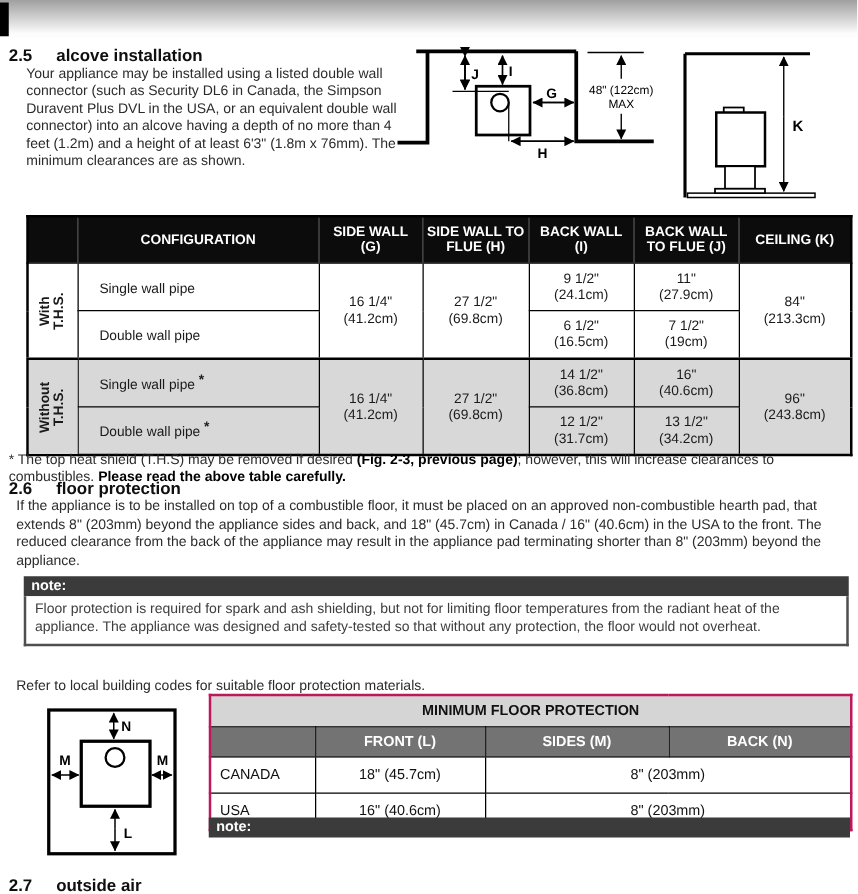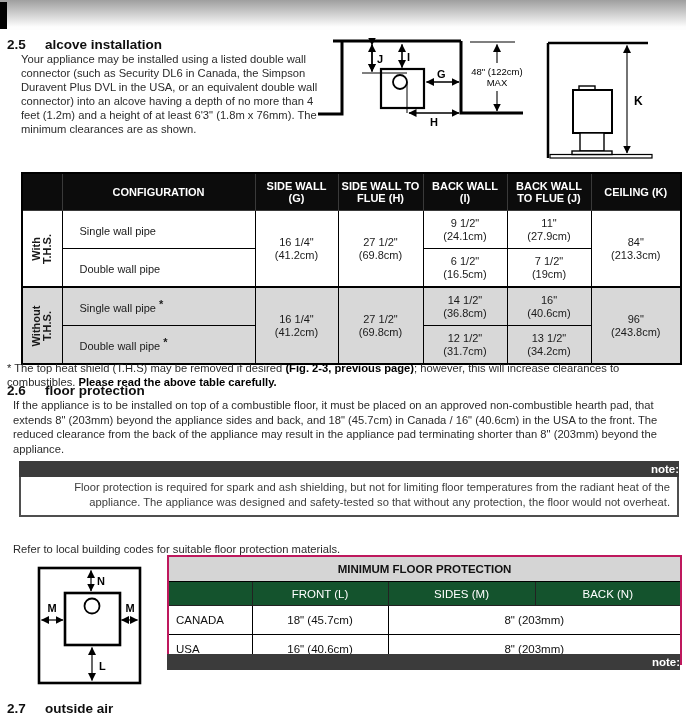--- a/index.html
+++ b/index.html
@@ -30,31 +30,31 @@
   .rotcell{position:relative;}
   .rot{position:absolute;left:50%;top:50%;transform:translate(-50%,-50%) rotate(-90deg);
        font-weight:bold;font-size:11px;line-height:11px;text-align:center;white-space:nowrap;}
   .ln{display:block;}
   sup.star{font-weight:bold;font-size:11px;vertical-align:4px;}
   
   .footnote{position:absolute;left:7px;top:362px;width:668px;font-size:11.2px;
             line-height:13.9px;color:#2b2b2b;}
   .footnote b{color:#000;}
   
-  .notebox{position:absolute;text-align:right;}
+  .notebox{position:absolute;}
   .note-head{background:#3b3b3b;color:#fff;font-weight:bold;font-size:11.5px;
              line-height:16px;height:16px;padding-left:6px;}
   .note-body{border:2px solid #4f4f4f;border-top:none;background:#fff;color:#3d3d3d;
              font-size:11.2px;line-height:14.9px;padding:3px 7px 5px 7px;}
   
   #floor{position:absolute;left:167px;top:555px;width:513px;border:2px solid #be185d;}
   #floor td{border:1px solid #000;vertical-align:middle;color:#111;}
   #floor .ftitle{background:#d5d5d5;font-weight:bold;font-size:11.5px;height:22px;
                  text-align:center;}
-  #floor .fhead{background:#14532d;color:#fff;font-weight:normal;font-size:11.5px;
+  #floor .fhead{background:#737373;color:#fff;font-weight:bold;font-size:11.5px;
                 height:21px;text-align:center;border-color:#222;}
   #floor .fdata{font-size:11.5px;height:26px;text-align:center;}
   #floor .freg{font-size:11.5px;height:26px;text-align:left;padding-left:7px;margin-top:36px;}
   svg{position:absolute;}
   svg text{font-family:"Liberation Sans",sans-serif;fill:#000;}
   .dlab{font-size:11px;font-weight:bold;}
   .dsmall{font-size:9.5px;}
 </style>
 </head>
 <body>

